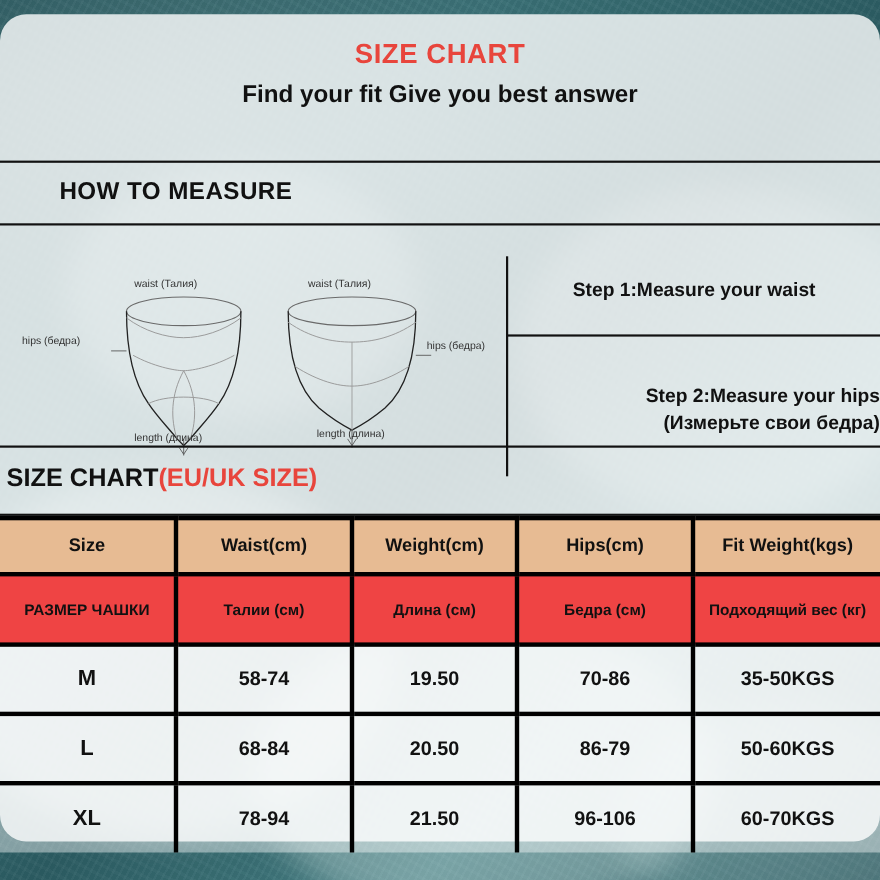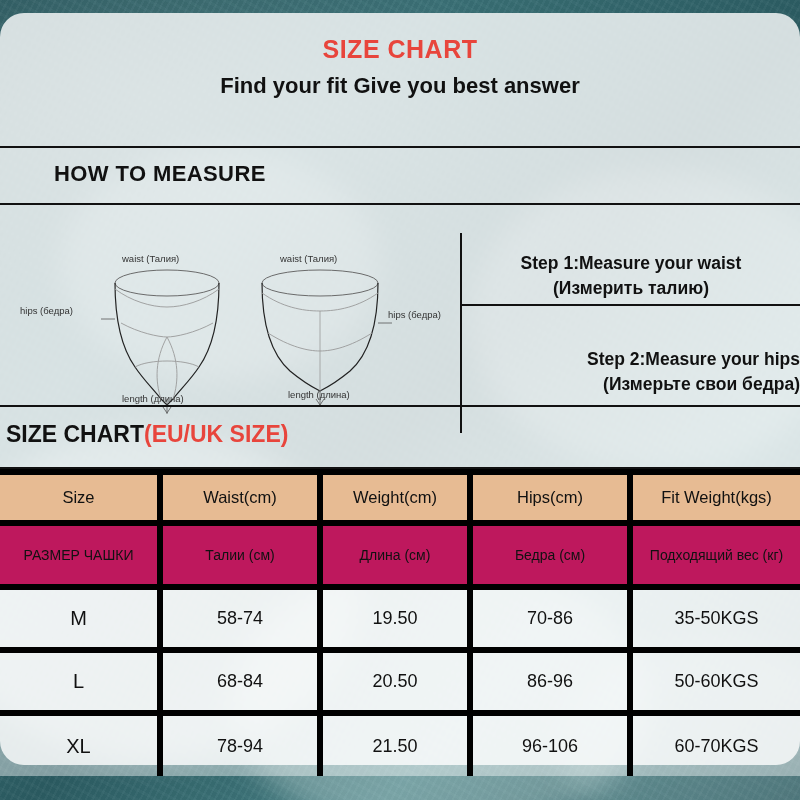--- a/index.html
+++ b/index.html
@@ -186,37 +186,37 @@
 
   
   table.sizes {
     position: absolute;
     left: 0; top: 456px;
     width: 800px;
     border-collapse: collapse;
     table-layout: fixed;
   }
   table.sizes td {
-    border: 6px solid #000000;
+    border: 4px solid #000000;
     text-align: center;
     color: #111;
-    font-weight: 400;
+    font-weight: 700;
     box-sizing: border-box;
   }
   table.sizes td:first-child { border-left: none; }
   table.sizes td:last-child  { border-right: none; }
 
   tr.head-en td {
     height: 51px;
     background: #e7bb93;
     font-size: 16.5px;
   }
   tr.head-ru td {
     height: 64px;
-    background: #be185d;
+    background: #ef4444;
     font-size: 14px;
   }
   tr.data td {
     height: 63px;
     background: rgba(255,255,255,0.42);
     font-size: 18px;
   }
   tr.data td.size-col {
     font-size: 20px;
   }
@@ -281,21 +281,20 @@
           <line x1="136" y1="74" x2="150" y2="74" stroke="#555" stroke-width="0.8"></line>
         </svg>
         <div class="fig-label" style="left:280px; top:20px;">waist (Талия)</div>
         <div class="fig-label" style="left:388px; top:76px;">hips (бедра)</div>
         <div class="fig-label" style="left:288px; top:156px;">length (длина)</div>
       </div>
 
       <div class="measure-right">
         <div class="step step1">
           <span>Step 1:Measure your waist</span>
-          <span class="ru">(Измерить талию)</span>
         </div>
         <div class="step step2">
           <span>Step 2:Measure your hips</span>
           <span class="ru">(Измерьте свои бедра)</span>
         </div>
       </div>
     </div>
     <div class="mid-div"></div>
     <div class="rule" style="top:392px"></div>
 
@@ -326,21 +325,21 @@
         <td class="col1 size-col">M</td>
         <td class="col2">58-74</td>
         <td class="col3">19.50</td>
         <td class="col4">70-86</td>
         <td class="col5">35-50KGS</td>
       </tr>
       <tr class="data">
         <td class="col1 size-col">L</td>
         <td class="col2">68-84</td>
         <td class="col3">20.50</td>
-        <td class="col4">86-96</td>
+        <td class="col4">86-79</td>
         <td class="col5">50-60KGS</td>
       </tr>
       <tr class="data">
         <td class="col1 size-col">XL</td>
         <td class="col2">78-94</td>
         <td class="col3">21.50</td>
         <td class="col4">96-106</td>
         <td class="col5">60-70KGS</td>
       </tr>
     </tbody>

